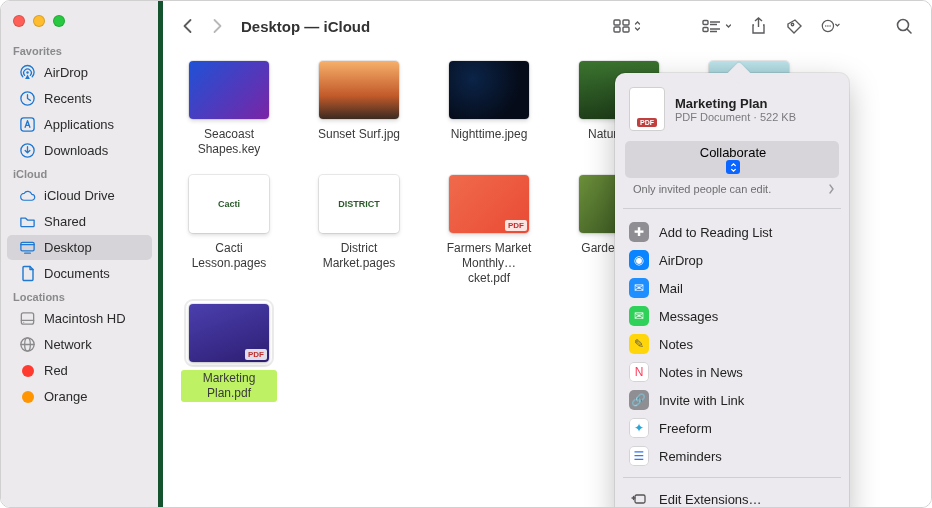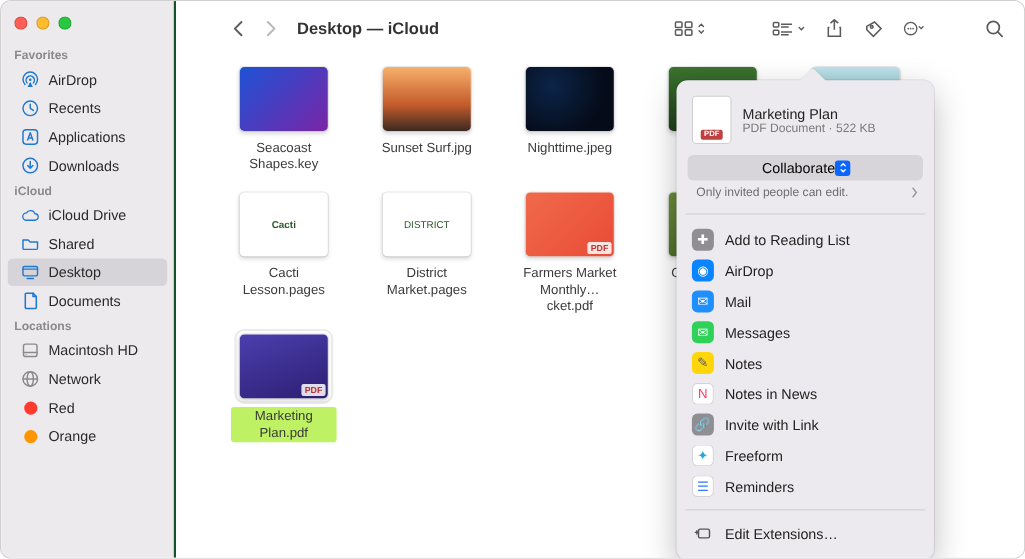--- a/index.html
+++ b/index.html
@@ -12,21 +12,21 @@
 .dot { width: 12px; height: 12px; border-radius: 50%; border: 0.5px solid rgba(0,0,0,.15); }
 .dot.r{background:#ff5f57}.dot.y{background:#febc2e}.dot.g{background:#28c840}
 .section-h { font-size: 11px; font-weight: 600; color: #8a8a8d; padding: 4px 12px 2px; }
 .side-item { display: flex; align-items: center; gap: 8px; padding: 4px 10px 4px 12px; font-size: 13px; color: #2a2a2a; border-radius: 5px; margin: 1px 6px; cursor: default; }
 .side-item.sel { background: #d6d4d8; }
 .side-ic { width: 17px; height: 17px; display: inline-flex; align-items: center; justify-content: center; color: #1f78d1; flex: 0 0 17px; }
 .side-ic.gray { color: #8a8a8d; }
 .tagdot { width: 12px; height: 12px; border-radius: 50%; }
 
 
-.main { flex: 1; display: flex; flex-direction: column; background: #fff; border-left: 2px solid #14532d; padding-left: 32px; }
+.main { flex: 1; display: flex; flex-direction: column; background: #fff; border-left: 5px solid #14532d; }
 .toolbar { height: 50px; display: flex; align-items: center; padding: 0 12px; gap: 6px; }
 .navbtn { width: 24px; height: 24px; display: inline-flex; align-items: center; justify-content: center; color: #5c5c5c; }
 .title { font-size: 15px; font-weight: 600; color: #333; margin-left: 6px; }
 .spacer { flex: 1; }
 .tbtn { min-width: 30px; height: 26px; display: inline-flex; align-items: center; justify-content: center; color: #5b5b5e; padding: 0 4px; border-radius: 5px; }
 
 
 .grid { flex: 1; padding: 10px 10px 10px 18px; display: flex; flex-wrap: wrap; gap: 18px 34px; align-content: flex-start; }
 .file { width: 96px; display: flex; flex-direction: column; align-items: center; font-size: 12px; text-align: center; color: #3a3a3a; cursor: default; }
 .thumb { width: 80px; height: 58px; border-radius: 4px; margin-bottom: 8px; box-shadow: 0 0 0 1px rgba(0,0,0,.08), 0 2px 4px rgba(0,0,0,.15); position: relative; overflow: hidden; }
@@ -34,23 +34,23 @@
 .file.selected .thumb { outline: 2px solid rgba(0,0,0,.08); outline-offset: 3px; background-clip: padding-box; }
 .file.selected .fname-wrap { display: inline-block; background: #bef264; border-radius: 3px; padding: 1px 4px; }
 .fname { line-height: 1.25; text-align: center; }
 
 
 .popover { position: absolute; top: 72px; right: 82px; width: 234px; background: #eceaee; border-radius: 10px; box-shadow: 0 10px 30px rgba(0,0,0,.25), 0 0 0 1px rgba(0,0,0,.08); padding-top: 10px; }
 .popover::before { content:""; position:absolute; top:-8px; right:102px; width:16px; height:16px; background:#eceaee; transform: rotate(45deg); border-top-left-radius:3px; box-shadow: -1px -1px 1px rgba(0,0,0,.05); }
 .pv-head { display:flex; gap:10px; padding: 4px 14px 10px; align-items:center; }
 .pv-ic { width: 36px; height: 44px; background:#fff; border:1px solid #d0d0d0; border-radius:4px; position:relative; display:flex; align-items:flex-end; justify-content:center; }
 .pv-ic span { font-size: 7px; font-weight:700; background:#c04040; color:#fff; padding:1px 3px; border-radius:2px; margin-bottom:3px; }
-.pv-title { font-size: 13px; font-weight: 400; color:#222; }
+.pv-title { font-size: 13px; font-weight: 700; color:#222; }
 .pv-sub { font-size: 11px; color:#7a7a7d; }
-.collab { margin: 0 10px; background:#d7d5da; border-radius:5px; display:flex; align-items:center; justify-content:center; padding: 4px 6px 4px 8px; font-size: 13px; }
+.collab { margin: 0 10px; background:#d7d5da; border-radius:5px; display:flex; align-items:center; justify-content:flex-end; padding: 4px 6px 4px 8px; font-size: 13px; flex-direction: column; }
 .collab .chev { width:14px; height:14px; background:#0a66ff; border-radius:3px; display:inline-flex; align-items:center; justify-content:center; }
 .collab-note { display:flex; justify-content:space-between; align-items:center; font-size: 11px; color:#6d6d70; padding: 5px 14px 8px 18px; }
 .pv-list { padding: 4px 6px 2px; }
 .pv-item { display:flex; align-items:center; gap:10px; padding: 4px 8px; font-size: 13px; color:#222; border-radius:5px; cursor:default; }
 .appic { width:20px; height:20px; border-radius:5px; display:inline-flex; align-items:center; justify-content:center; font-size:12px; color:#fff; flex:0 0 20px; }
 .pv-sep { height:1px; background:#cfced2; margin: 5px 8px; }
 .pv-foot { padding: 2px 6px 10px; }
 
 
 svg { display:block; }
@@ -281,21 +281,21 @@
         <div class="file">
           <div class="thumb" style="background:#fff;">
             <div style="position: absolute; inset: 0px; display: flex; align-items: center; justify-content: center; font-size: 9px; font-weight: 700; color: rgb(42, 90, 42);">Cacti</div>
           </div>
           <span class="fname-wrap">
             <div class="fname">Cacti Lesson.pages</div>
           </span>
         </div>
         <div class="file">
           <div class="thumb" style="background:#fff;">
-            <div style="position: absolute; inset: 0px; display: flex; align-items: center; justify-content: center; font-size: 9px; font-weight: 400; color: rgb(42, 90, 42);">DISTRICT</div>
+            <div style="position: absolute; inset: 0px; display: flex; align-items: center; justify-content: center; font-size: 9px; font-weight: 700; color: rgb(42, 90, 42);">DISTRICT</div>
           </div>
           <span class="fname-wrap">
             <div class="fname">District Market.pages</div>
           </span>
         </div>
         <div class="file">
           <div class="thumb" style="background:linear-gradient(135deg,#f06a4b,#e94b35);">
             <span class="badge" style="color: rgb(192, 48, 48);">PDF</span>
           </div>
           <span class="fname-wrap">

